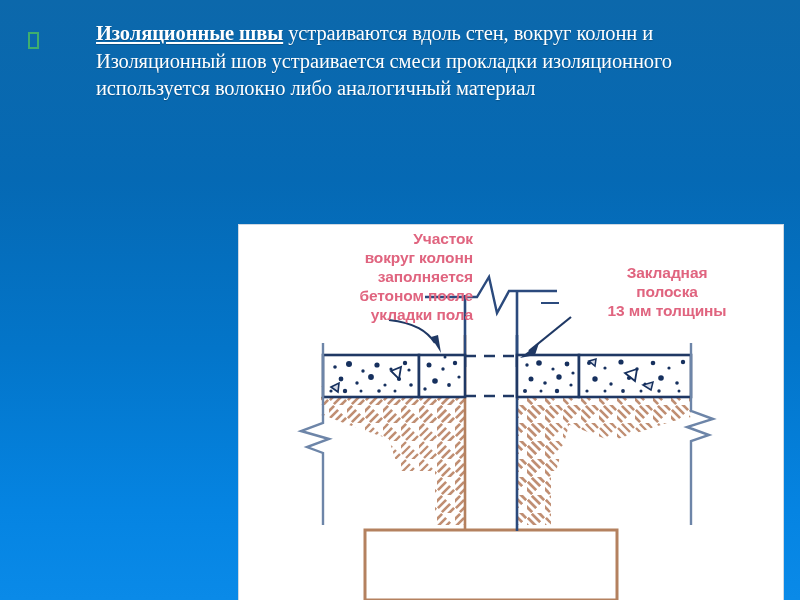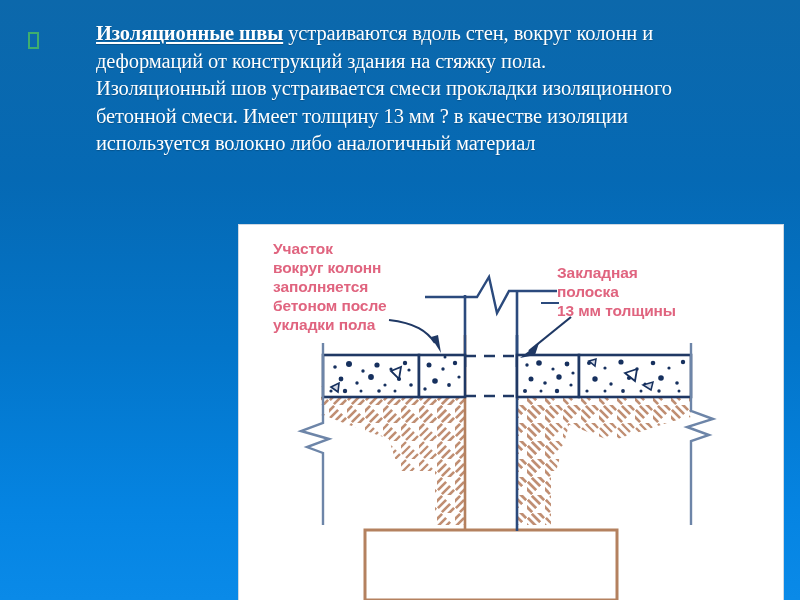--- a/index.html
+++ b/index.html
@@ -91,44 +91,42 @@
     color: #e0647f;
     font-family: "Liberation Sans", sans-serif;
     font-weight: bold;
     font-size: 15.5px;
     line-height: 19px;
     white-space: pre-line;
     letter-spacing: -0.1px;
   }
   #label-left {
     left: 34px;
-    top: 14px;
-    text-align: left;
+    top: 4px;
+    text-align: right;
     width: 200px;
   }
   #label-right {
     left: 318px;
     top: 38px;
-    text-align: left;
+    text-align: center;
     width: 220px;
   }
 </style>
 </head>
 <body>
 
 <div id="slide">
 
   <div id="text-block">
     <div class="bullet-row">
       <span class="bullet-marker"></span>
       <div class="para">
         <span class="ln"><span class="lead">Изоляционные швы</span><span> устраиваются вдоль стен, вокруг колонн и</span></span>
-        <span class="ln">деформаций от конструкций здания на стяжку пола.</span>
         <span class="ln">Изоляционный шов устраивается смеси прокладки изоляционного</span>
-        <span class="ln">бетонной смеси. Имеет  толщину 13 мм ? в качестве изоляции</span>
         <span class="ln">используется волокно либо аналогичный материал</span>
       </div>
     </div>
   </div>
 
   <div id="diagram-panel">
 
     <svg id="diagram-svg" width="546" height="380" viewBox="0 0 546 380">
       <defs>
 

